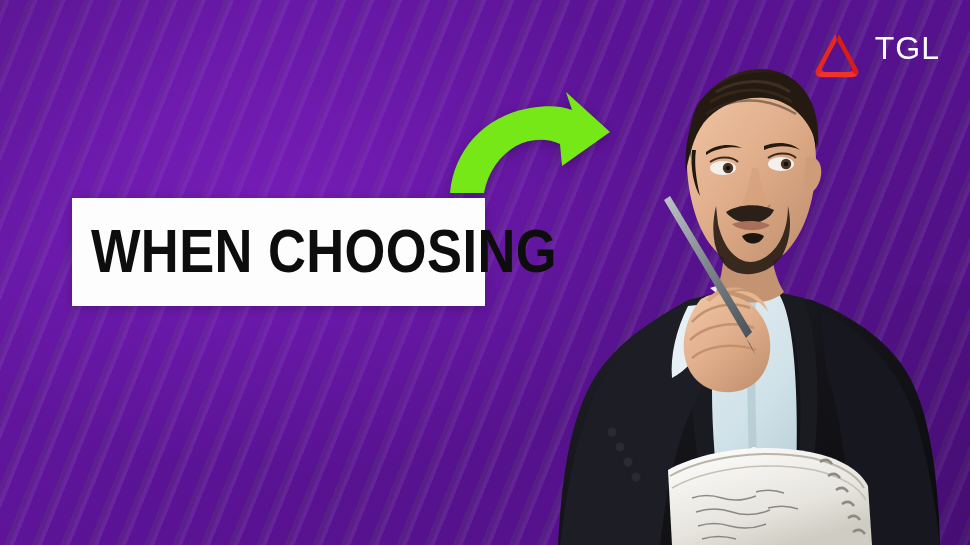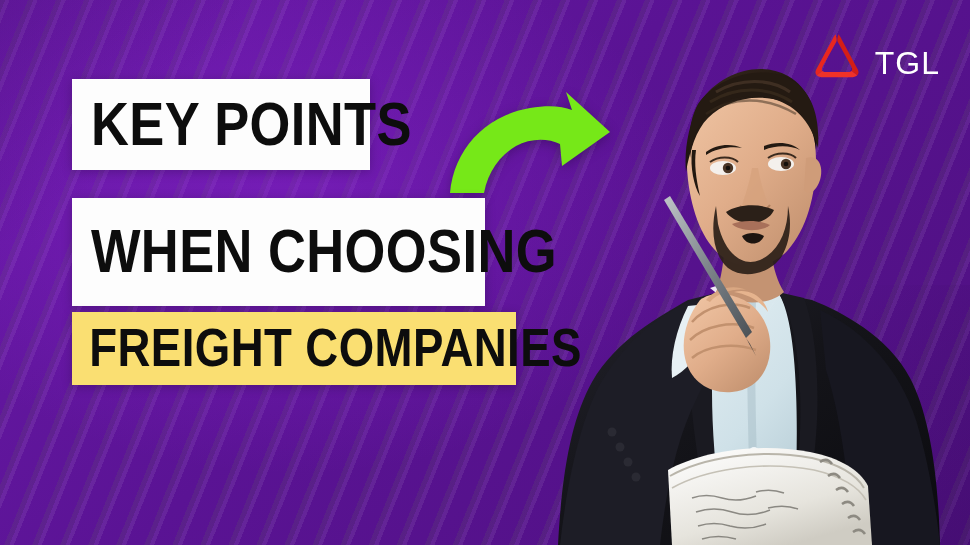--- a/index.html
+++ b/index.html
@@ -87,21 +87,21 @@
     left:444px; top:88px;
     width:170px; height:110px;
     filter:drop-shadow(0 3px 6px rgba(0,0,0,0.25));
   }
 
   
   #logo{
     position:absolute;
     right:30px; top:30px;
     display:flex;
-    align-items:flex-end;
+    align-items:flex-start;
     gap:12px;
   }
   #logo-mark{ width:52px; height:52px; display:block; }
   #logo-text{
     color:#ffffff;
     font-size:32px;
     font-weight:400;
     letter-spacing:1px;
     font-family:"Liberation Sans",sans-serif;
   }
@@ -300,28 +300,22 @@
              C 104 17, 118 18, 128 22
              L 122 4
              L 166 44
              L 118 78
              L 116 56
              C 104 50, 86 50, 72 58
              C 56 67, 44 84, 40 105
              Z" fill="#76E818"></path>
   </svg>
 
-  <div class="title-box" id="line1">
-    <span>KEY POINTS</span>
-  </div>
   <div class="title-box" id="line2">
     <span>WHEN CHOOSING</span>
-  </div>
-  <div class="title-box" id="line3">
-    <span>FREIGHT COMPANIES</span>
   </div>
 
   <div id="logo">
     <svg id="logo-mark" viewBox="0 0 100 100" xmlns="http://www.w3.org/2000/svg">
 
       <path d="M47 8 C 44 12, 42 16, 40 20 L 10 76 C 8 80, 8 84, 11 87
                L 22 79 C 20 76, 21 73, 23 69 L 49 22 C 50 19, 49 13, 47 8 Z" fill="#E8271F"></path>
 
       <path d="M53 8 C 56 12, 58 16, 60 20 L 90 76 C 92 80, 92 84, 89 87
                L 78 79 C 80 76, 79 73, 77 69 L 51 22 C 50 19, 51 13, 53 8 Z" fill="#D41E16"></path>

